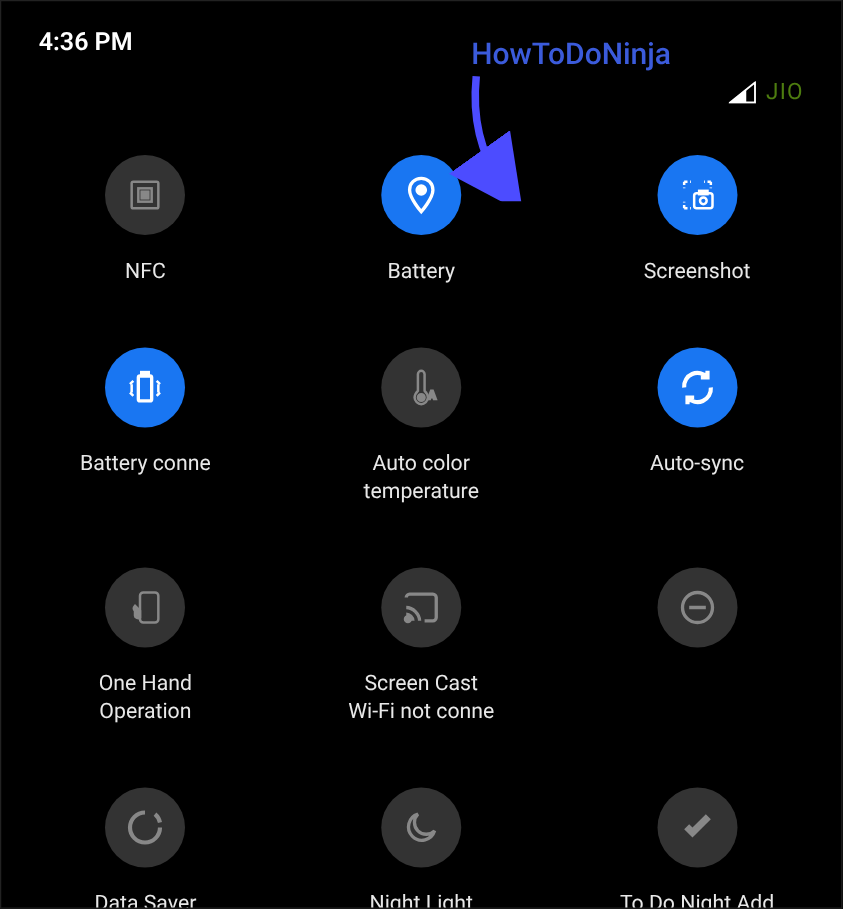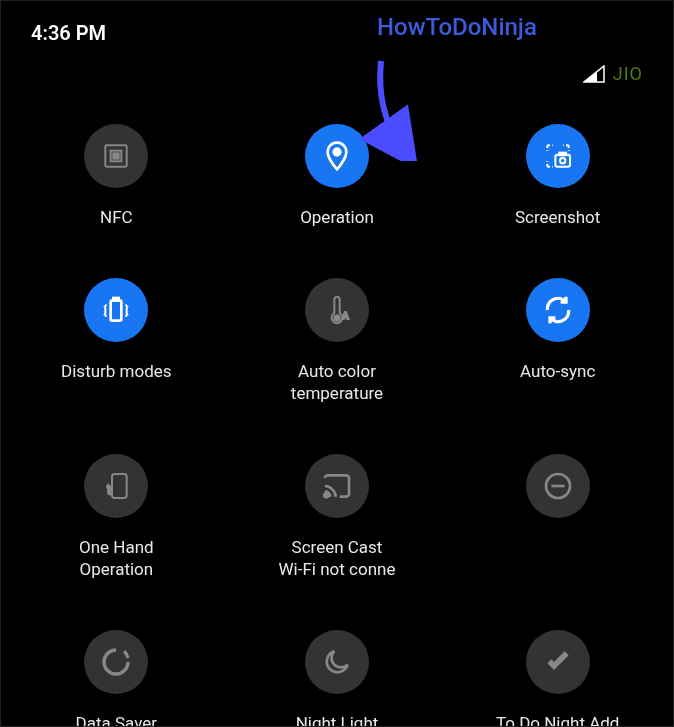--- a/index.html
+++ b/index.html
@@ -19,21 +19,21 @@
       align-items: center;
       padding: 20px 30px 10px 30px;
     }
     .time {
       font-size: 20px;
       font-weight: 600;
       color: #fff;
     }
     .annotation {
       position: absolute;
-      top: 12px;
+      top: 28px;
       left: 376px;
       font-size: 24px;
       font-weight: 500;
       color: #3b5bdb;
       z-index: 10;
     }
     .arrow {
       position: absolute;
       top: 50px;
       left: 325px;
@@ -130,21 +130,21 @@
     <span class="tile-label">NFC</span>
   </div>
 
   <div class="tile">
     <div class="tile-icon active">
       <svg viewBox="0 0 24 24" fill="none" stroke="#fff" stroke-width="2">
         <path d="M12 2 C8 2 5 5 5 9 C5 14 12 22 12 22 C12 22 19 14 19 9 C19 5 16 2 12 2 Z"></path>
         <circle cx="12" cy="9" r="2.5" fill="#fff"></circle>
       </svg>
     </div>
-    <span class="tile-label">Operation</span>
+    <span class="tile-label">Battery</span>
   </div>
 
   <div class="tile">
     <div class="tile-icon active">
       <svg viewBox="0 0 24 24" fill="none" stroke="#fff" stroke-width="1.5">
         <path d="M4 4 L4 8 M4 4 L8 4 M20 4 L16 4 M20 4 L20 8 M4 20 L4 16 M4 20 L8 20" stroke-dasharray="2 1.5"></path>
         <rect x="10" y="11" width="11" height="9" rx="1.5" fill="none" stroke="#fff"></rect>
         <circle cx="15.5" cy="15.5" r="2" stroke="#fff"></circle>
         <rect x="13" y="9.5" width="5" height="2" fill="#fff"></rect>
       </svg>
@@ -154,21 +154,21 @@
 
   <div class="tile">
     <div class="tile-icon active">
       <svg viewBox="0 0 24 24" fill="none" stroke="#fff" stroke-width="2">
         <rect x="8" y="5" width="8" height="15" rx="1"></rect>
         <rect x="10" y="3" width="4" height="2" fill="#fff"></rect>
         <path d="M4 10 L4 15 M20 10 L20 15" stroke-width="1.5"></path>
         <path d="M5 8 L3 10 M5 17 L3 15 M19 8 L21 10 M19 17 L21 15" stroke-width="1.5"></path>
       </svg>
     </div>
-    <span class="tile-label">Disturb modes</span>
+    <span class="tile-label">Battery conne</span>
   </div>
 
   <div class="tile">
     <div class="tile-icon">
       <svg viewBox="0 0 24 24" fill="none" stroke="#888" stroke-width="1.5">
         <path d="M10 4 C10 3 11 2 12 2 C13 2 14 3 14 4 L14 14 C15 15 16 16 16 18 C16 20 14 22 12 22 C10 22 8 20 8 18 C8 16 9 15 10 14 Z"></path>
         <circle cx="12" cy="18" r="2" fill="#888"></circle>
         <text x="16" y="19" font-size="7" fill="#888" font-weight="bold">A</text>
       </svg>
     </div>

